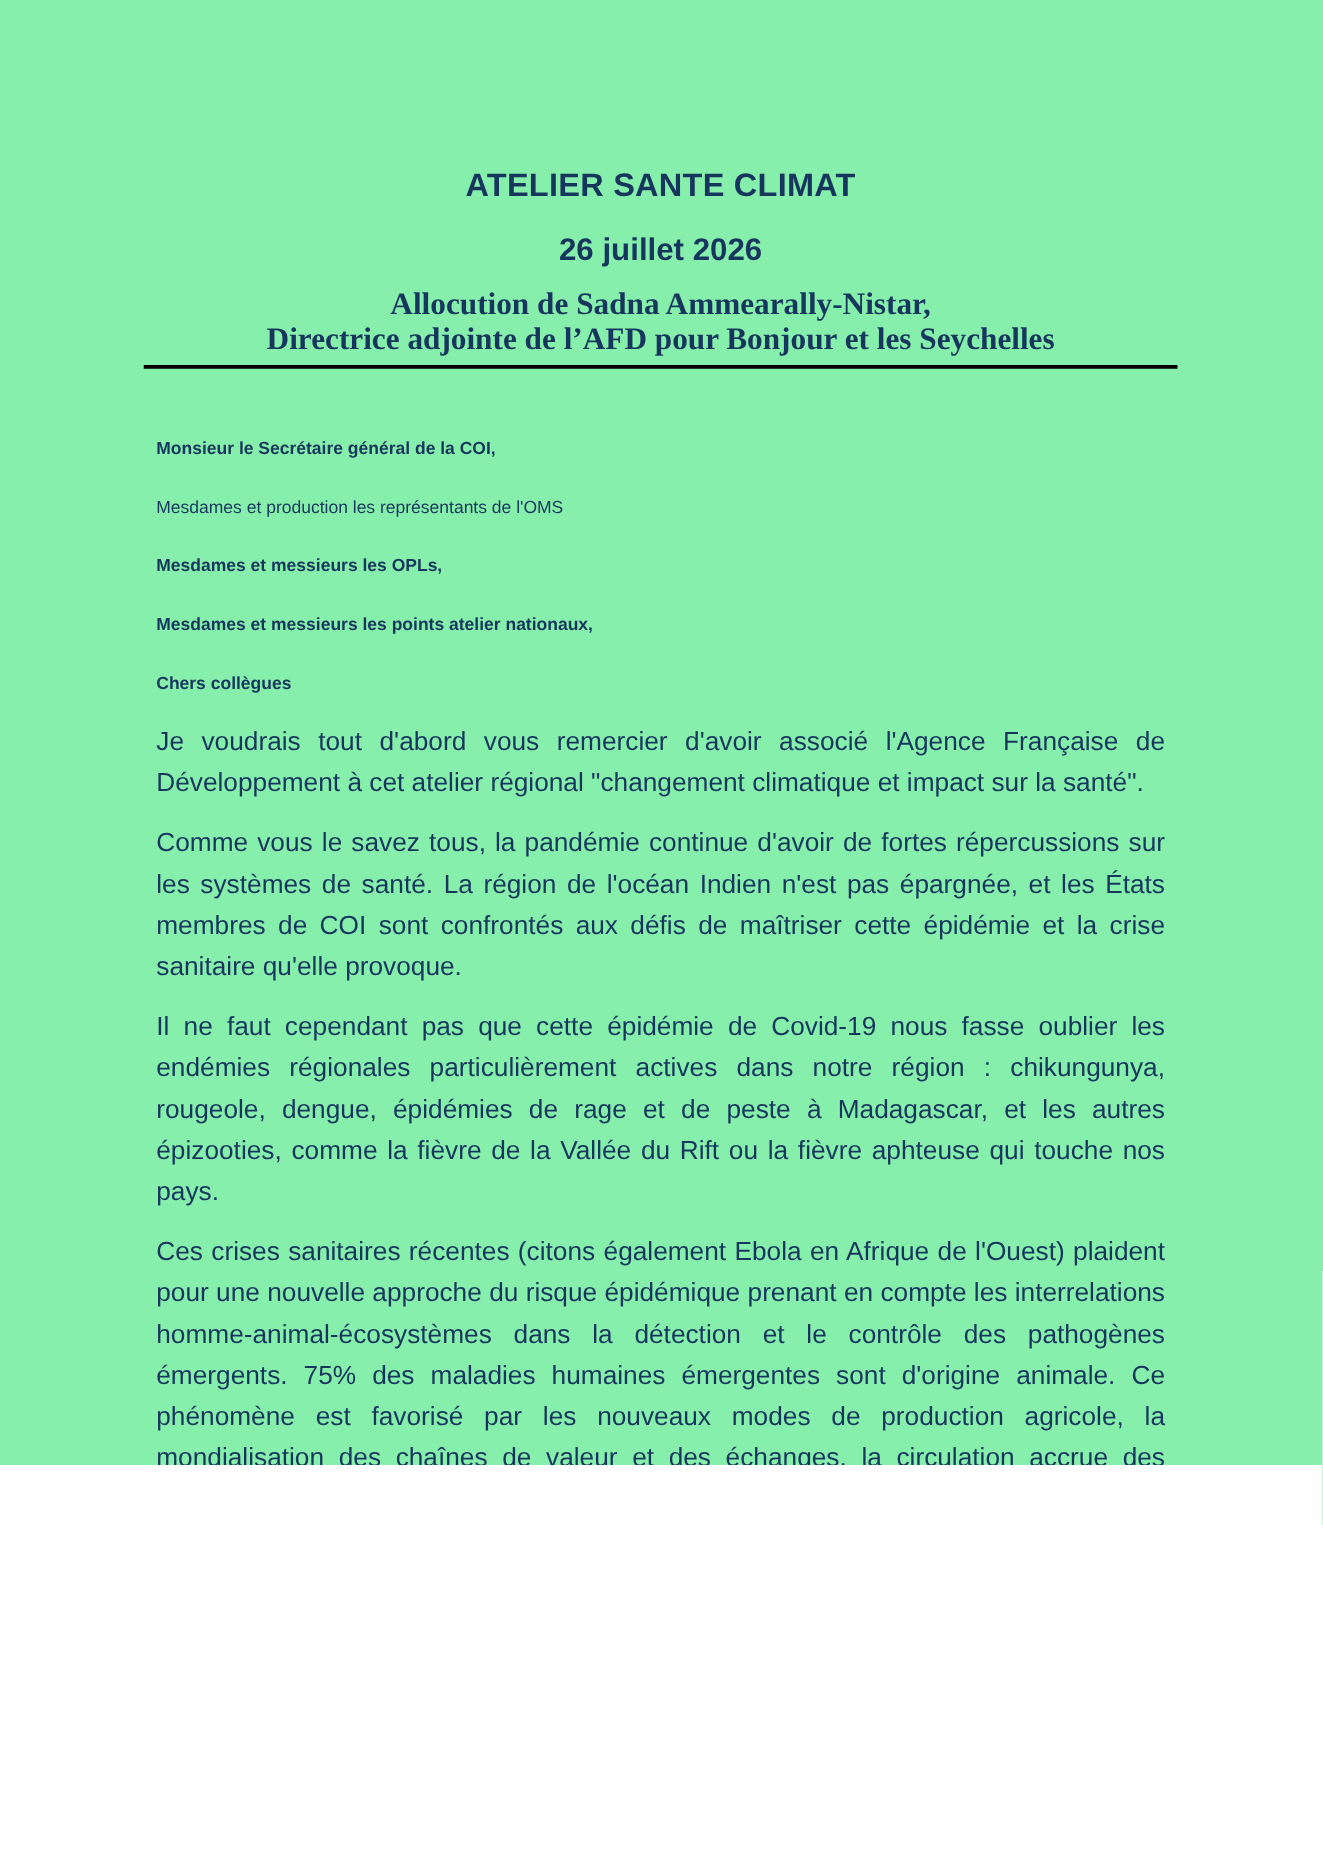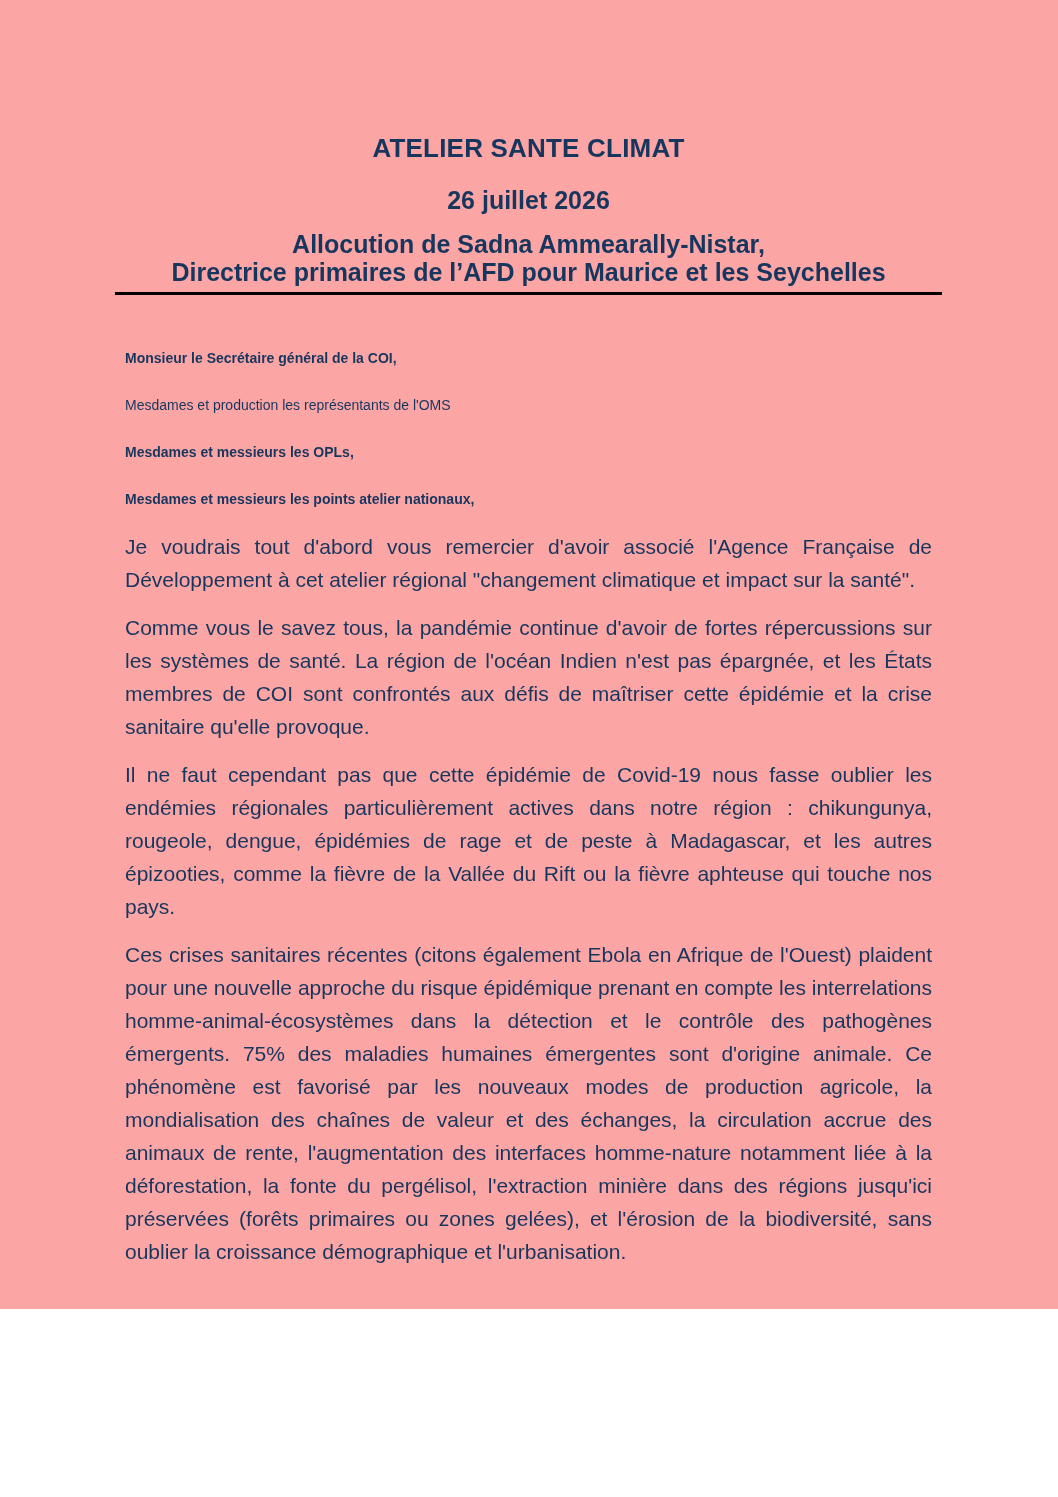--- a/index.html
+++ b/index.html
@@ -4,22 +4,22 @@
 <style>
   html, body {
     margin: 0;
     padding: 0;
     background: #ffffff;
   }
   .page {
     position: relative;
     box-sizing: border-box;
     width: 1058px;
-    height: 1309px;
-    background: #fca5a5;
+    height: 1172px;
+    background: #86efac;
     padding: 133px 126px 40px 125px;
     color: #17365d;
     font-family: "Liberation Sans", sans-serif;
     overflow: hidden;
   }
   .doc-title {
     font-size: 26px;
     font-weight: bold;
     text-align: center;
     line-height: 30px;
@@ -32,20 +32,21 @@
     text-align: center;
     line-height: 30px;
     margin-bottom: 15px;
   }
   .doc-subtitle {
     font-size: 25px;
     font-weight: bold;
     text-align: center;
     line-height: 28px;
     padding-bottom: 6px;
+    font-family: Liberation Serif, serif;
   }
   .header-rule {
     height: 0;
     border-bottom: 3px solid #000000;
     margin: 0 -10px;
   }
   .salutations {
     margin-top: 47px;
   }
   .salutation-line {
@@ -73,31 +74,32 @@
 
 <div class="page">
 
   <div>
     <div class="doc-title">ATELIER SANTE CLIMAT</div>
 
     <div class="doc-date">26 juillet 2026</div>
 
     <div class="doc-subtitle">
       <div>Allocution de Sadna Ammearally-Nistar,</div>
-      <div>Directrice primaires de l’AFD pour Maurice et les Seychelles</div>
+      <div>Directrice adjointe de l’AFD pour Bonjour et les Seychelles</div>
     </div>
 
     <div class="header-rule"></div>
   </div>
 
   <div class="salutations" id="salutations">
       <div class="salutation-line"><span class="run-bold">Monsieur le Secrétaire général de la COI,</span></div>
       <div class="salutation-line"><span class="run-regular">Mesdames et production les représentants de l'OMS</span></div>
       <div class="salutation-line"><span class="run-bold">Mesdames et messieurs les OPLs,</span></div>
       <div class="salutation-line"><span class="run-bold">Mesdames et messieurs les points atelier nationaux,</span></div>
+      <div class="salutation-line"><span class="run-bold">Chers collègues</span></div>
     </div>
 
   <div class="body-paragraphs" id="paragraphs">
       <p>Je voudrais tout d'abord vous remercier d'avoir associé l'Agence Française de Développement à cet atelier régional "changement climatique et impact sur la santé".</p>
       <p>Comme vous le savez tous, la pandémie continue d'avoir de fortes répercussions sur les systèmes de santé. La région de l'océan Indien n'est pas épargnée, et les États membres de COI sont confrontés aux défis de maîtriser cette épidémie et la crise sanitaire qu'elle provoque.</p>
       <p>Il ne faut cependant pas que cette épidémie de Covid-19 nous fasse oublier les endémies régionales particulièrement actives dans notre région : chikungunya, rougeole, dengue, épidémies de rage et de peste à Madagascar, et les autres épizooties, comme la fièvre de la Vallée du Rift ou la fièvre aphteuse qui touche nos pays.</p>
       <p>Ces crises sanitaires récentes (citons également Ebola en Afrique de l'Ouest) plaident pour une nouvelle approche du risque épidémique prenant en compte les interrelations homme-animal-écosystèmes dans la détection et le contrôle des pathogènes émergents. 75% des maladies humaines émergentes sont d'origine animale. Ce phénomène est favorisé par les nouveaux modes de production agricole, la mondialisation des chaînes de valeur et des échanges, la circulation accrue des animaux de rente, l'augmentation des interfaces homme-nature notamment liée à la déforestation, la fonte du pergélisol, l'extraction minière dans des régions jusqu'ici préservées (forêts primaires ou zones gelées), et l'érosion de la biodiversité, sans oublier la croissance démographique et l'urbanisation.</p>
     </div>
 
 </div>

